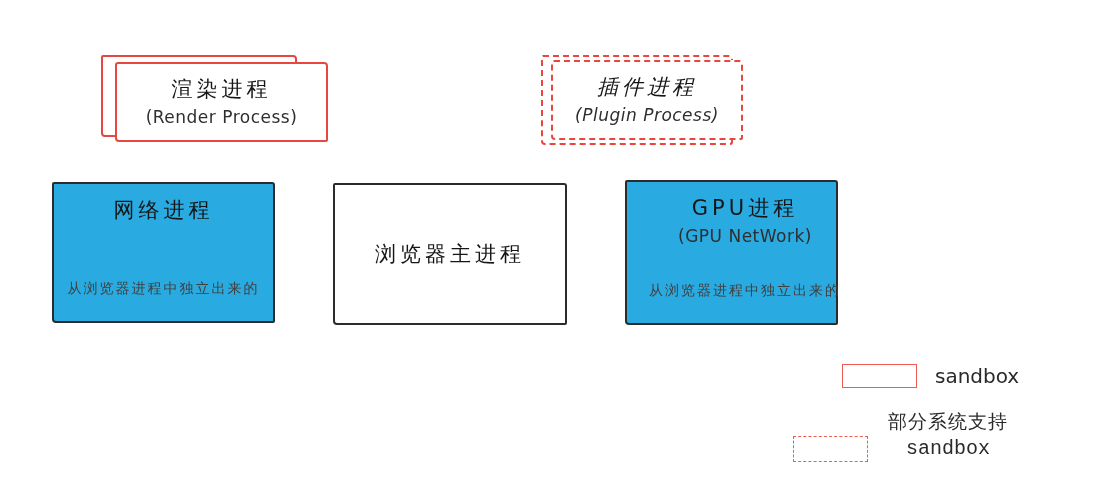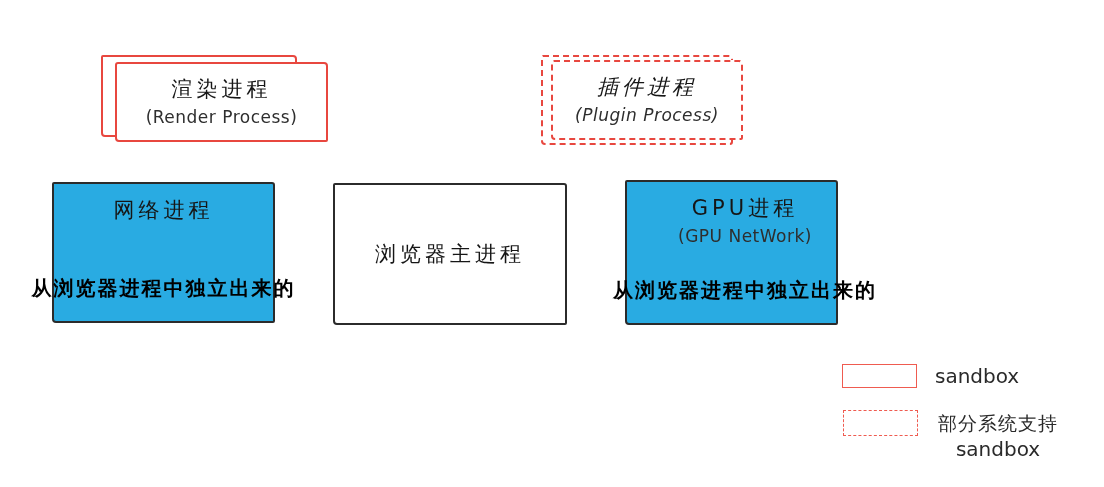--- a/index.html
+++ b/index.html
@@ -56,32 +56,32 @@
   .box-subtitle {
     font-size: 17px;
     line-height: 24px;
     margin-top: 2px;
     letter-spacing: 0.5px;
     color: #2e2e2e;
     white-space: nowrap;
   }
   .box-note {
     margin-top: auto;
-    font-size: 20px;
+    font-size: 14px;
     line-height: 18px;
     letter-spacing: 2px;
-    font-weight: 700;
-    color: #000000;
+    font-weight: 400;
+    color: #404040;
     white-space: nowrap;
   }
 
   
   .legend-row {
     display: flex;
-    align-items: flex-start;
+    align-items: flex-end;
   }
   .legend-swatch {
     box-sizing: border-box;
     width: 75px;
     background: #ffffff;
     border: 1.5px solid #ef5b50;
     flex: 0 0 auto;
   }
   .legend-swatch.solid { height: 24px; }
   .legend-swatch.dashed { height: 26px; border-style: dashed; }
@@ -136,21 +136,21 @@
     <div class="box-title">GPU进程</div>
     <div class="box-subtitle">(GPU NetWork)</div>
     <div class="box-note">从浏览器进程中独立出来的</div>
   </div>
 
   <div class="abs legend-row" style="left:842px; top:364px;">
     <span class="legend-swatch solid"></span>
     <span class="legend-label">sandbox</span>
   </div>
 
-  <div class="abs legend-row" style="left:843px; top:410px;">
+  <div class="abs legend-row" style="left:793px; top:410px;font-family:Liberation Mono, monospace;">
     <span class="legend-swatch dashed"></span>
     <span class="legend-label-stack">
       <div class="legend-label-zh">部分系统支持</div>
       <div class="legend-label-en">sandbox</div>
     </span>
   </div>
 
 </div>
 
 </body></html>

